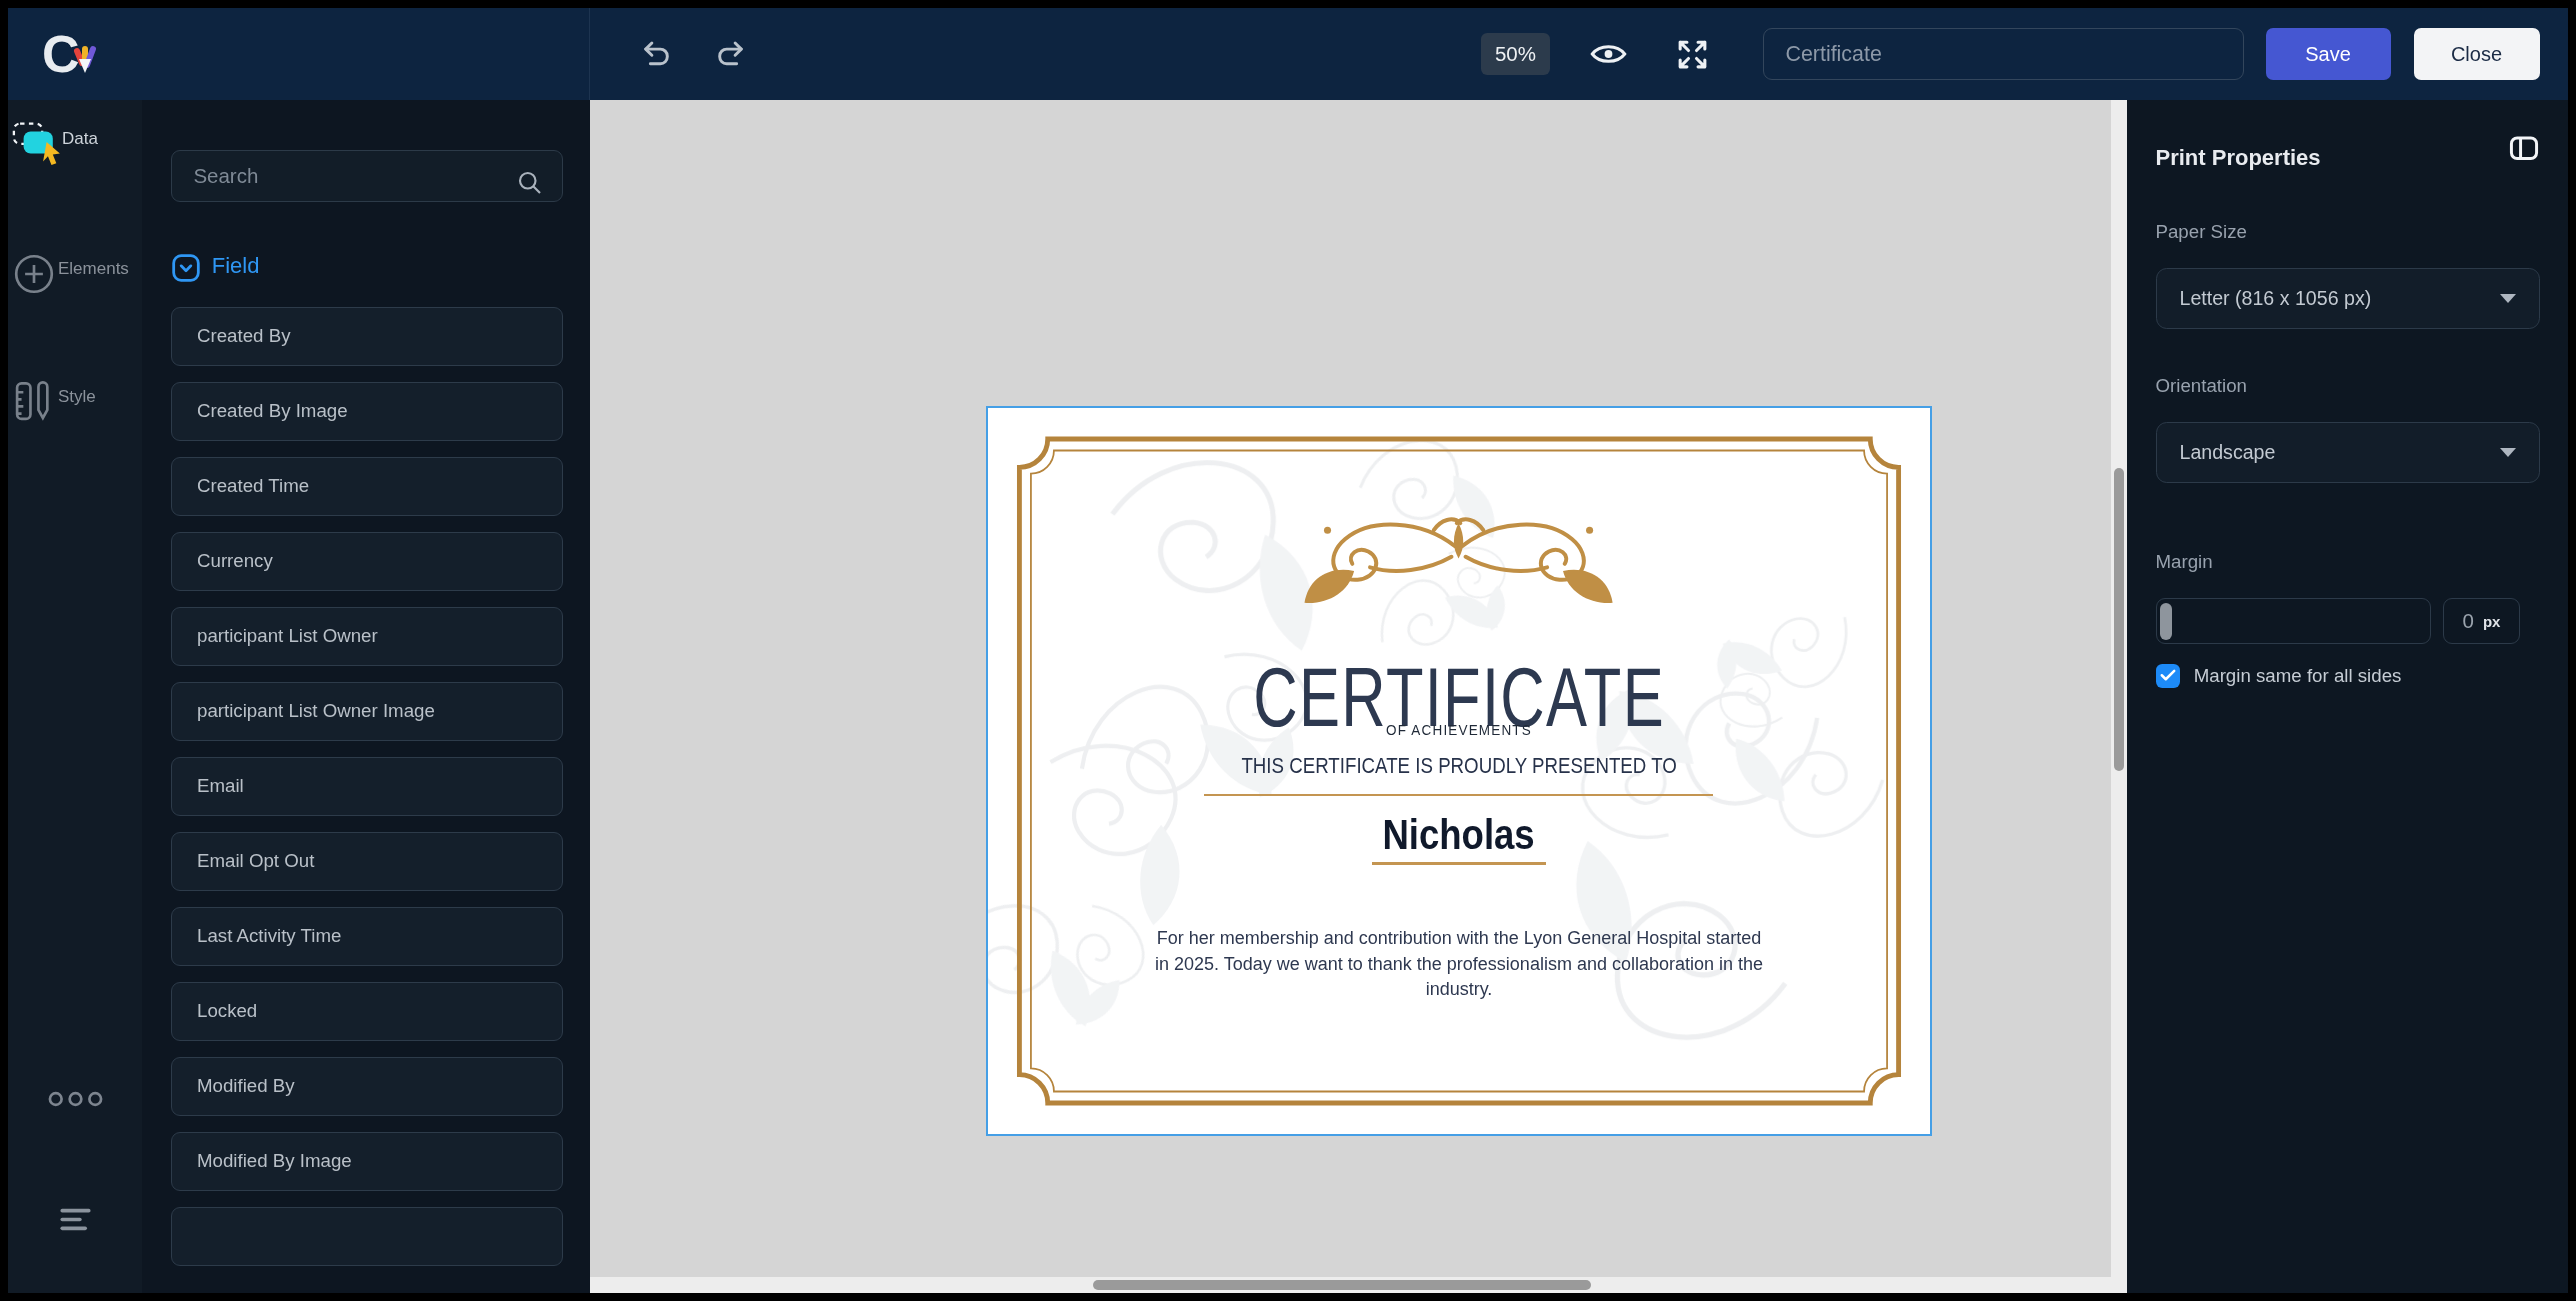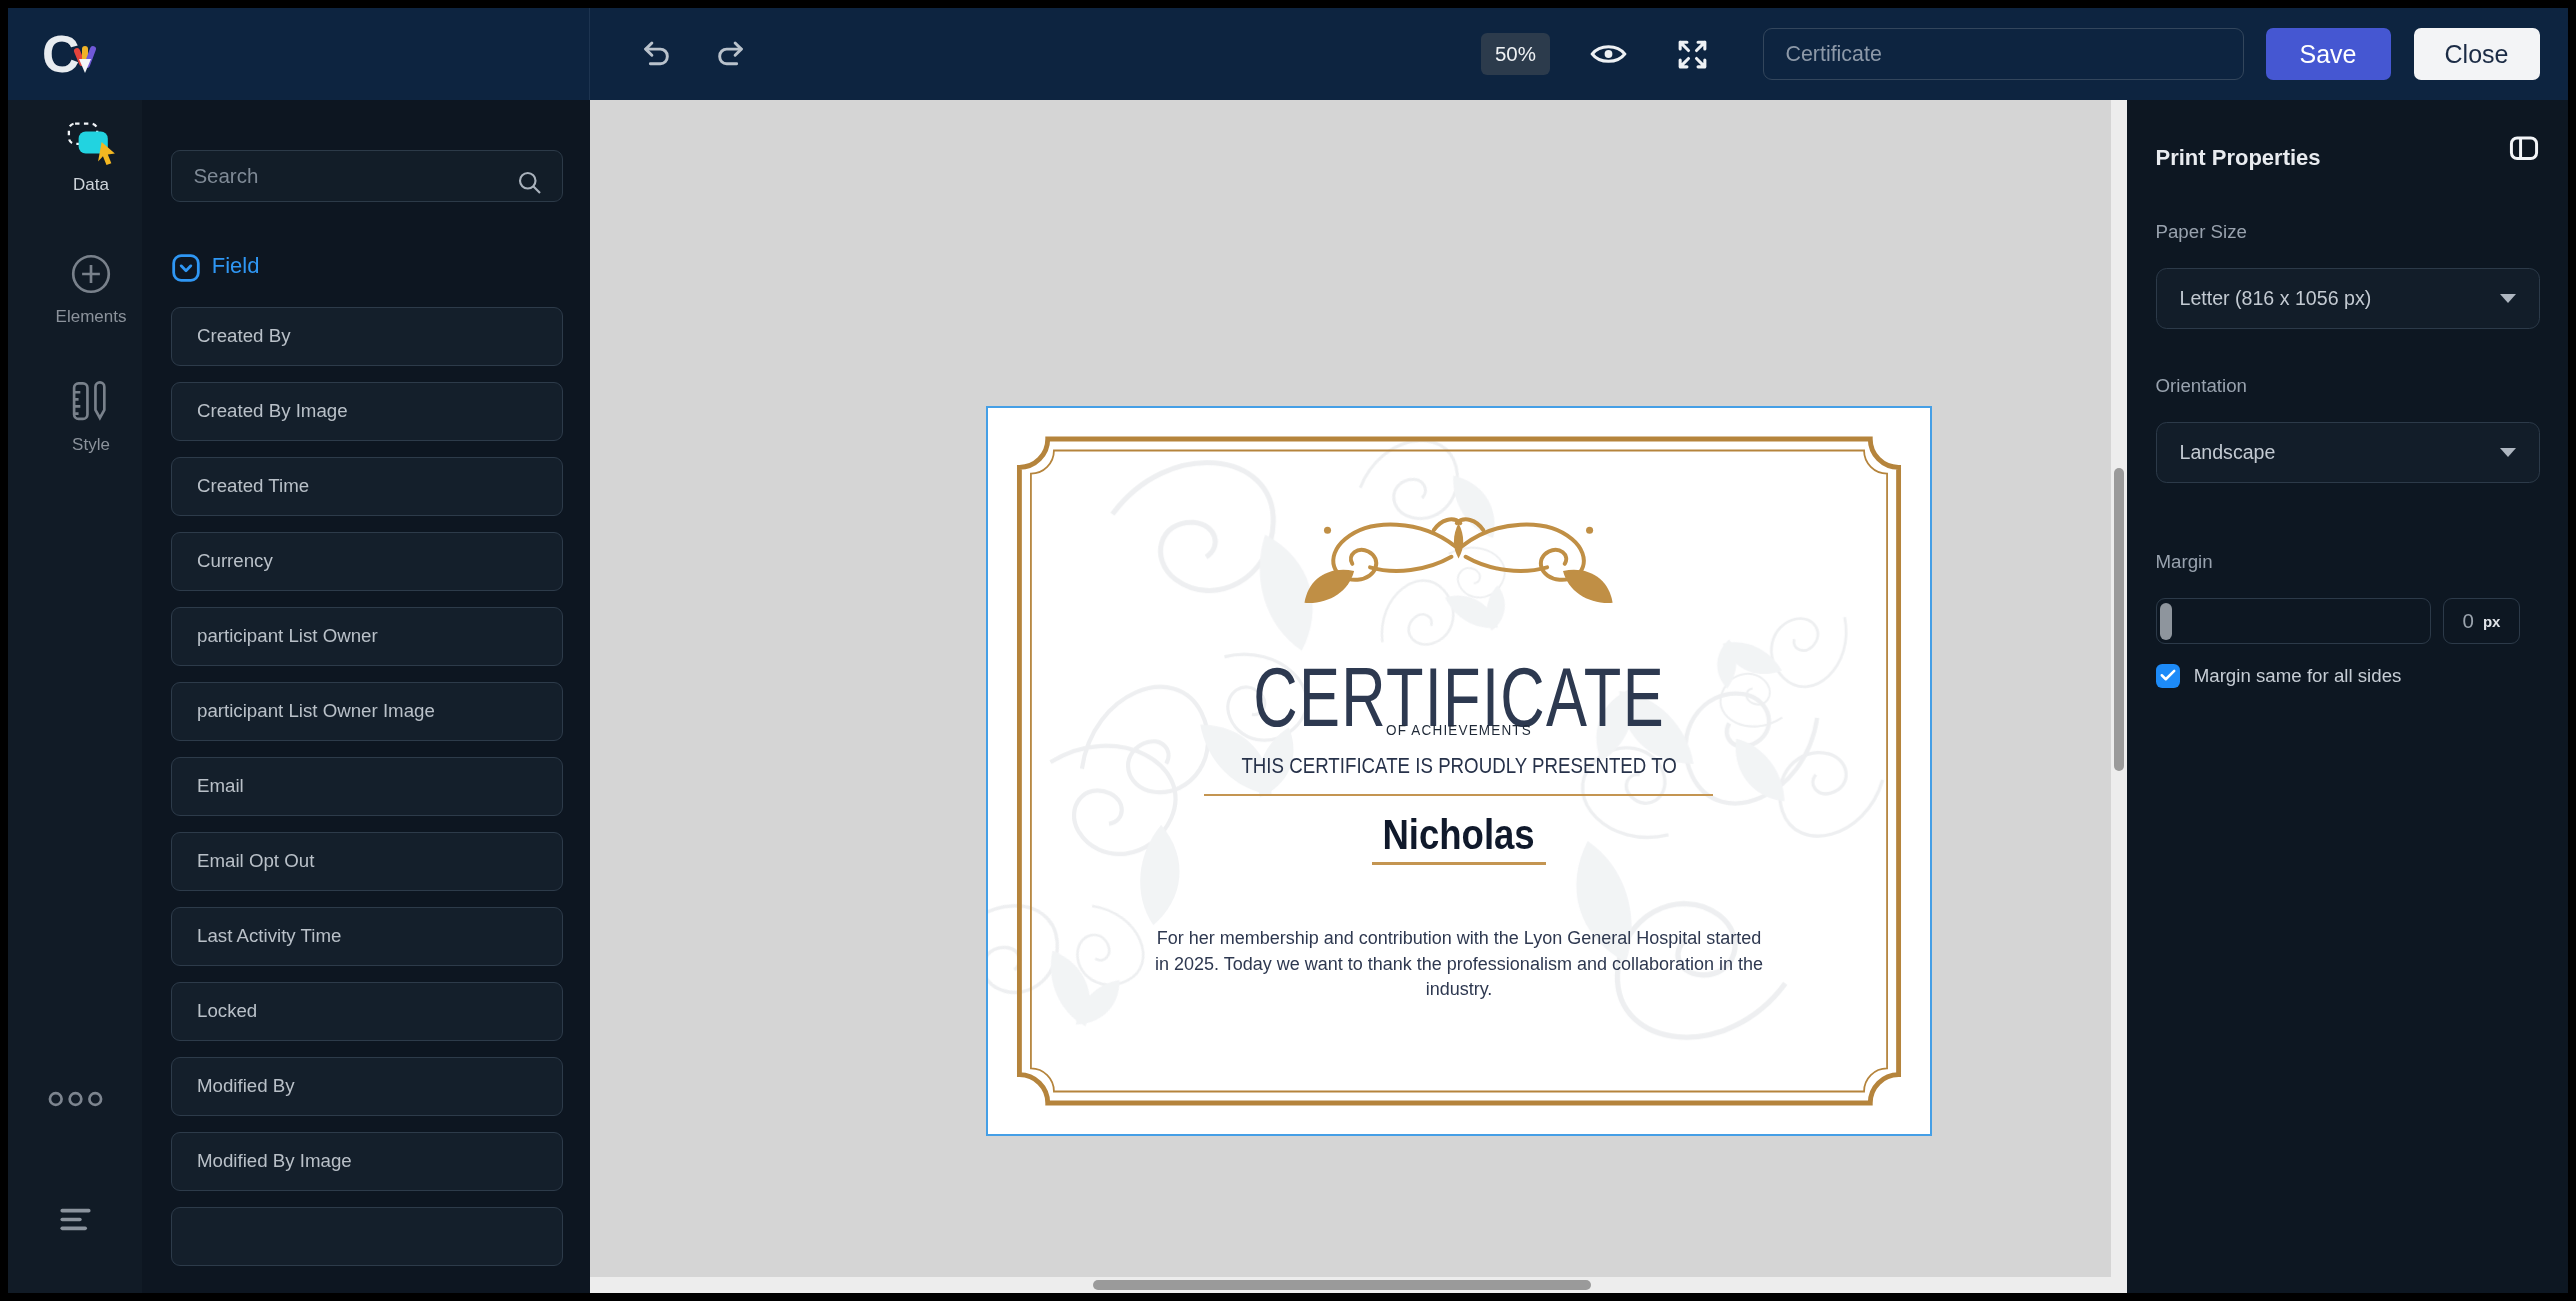--- a/index.html
+++ b/index.html
@@ -17,31 +17,31 @@
   .logo-arrow { position:absolute; left:27px; top:19.6px; }
   .tb-icon { background:none; border:none; cursor:pointer; display:flex; align-items:center; }
   .undo { margin-left:48px; } .redo { margin-left:37px; }
   .tb-spacer { flex:1; }
   .zoom-badge { background:#2c3b4c; color:#eef1f4; font-size:20.5px; padding:9px 14.2px;
                 border-radius:6.2px; margin-right:39px; }
   .eye { margin-right:46px; } .expand { margin-right:52px; }
   .doc-input { width:481px; height:52px; background:transparent; border:1.3px solid #33465c;
                border-radius:9px; color:#dfe5ec; font-size:21.4px; padding:0 21.4px; outline:none; }
   .doc-input::placeholder { color:#8d99a8; }
-  .btn { height:52px; border:none; border-radius:7.1px; font-size:25px; cursor:pointer; }
+  .btn { height:52px; border:none; border-radius:7.1px; font-size:20px; cursor:pointer; }
   .btn-save { width:125px; background:#4557d2; color:#fff; margin-left:21.4px; }
   .btn-close { width:126px; background:#f3f4f6; color:#1b2b45; margin-left:23px; margin-right:28.5px; }
 
   
   .main { flex:1; display:flex; min-height:0; }
 
   
   .rail { width:134px; background:#111b26; position:relative; flex:0 0 auto; }
-  .rail-item { position:absolute; left:16px; width:100%; display:flex; flex-direction:column;
-               align-items:center; cursor:pointer; }
+  .rail-item { position:absolute; left:2px; width:100%; display:flex; flex-direction:row;
+               cursor:pointer; }
   .rail-item .lbl { font-size:17px; margin-top:9px; color:#8b929b; }
   .rail-item.active .lbl { color:#ced4da; }
   .ri-data { top:19.6px; } .ri-elements { top:150px; } .ri-style { top:278px; }
   .rail-dots { position:absolute; left:0; width:100%; top:990px; display:flex; justify-content:center; cursor:pointer; }
   .rail-menu { position:absolute; left:0; width:100%; top:1106px; display:flex; justify-content:center; cursor:pointer; }
 
   
   .fields { width:448px; background:#0d1621; position:relative; overflow:hidden; flex:0 0 auto; }
   .search-wrap { position:absolute; left:29px; top:50px; width:392px; height:52px; }
   .search-input { width:100%; height:100%; background:#121d28; border:1.3px solid #2c3a48;

